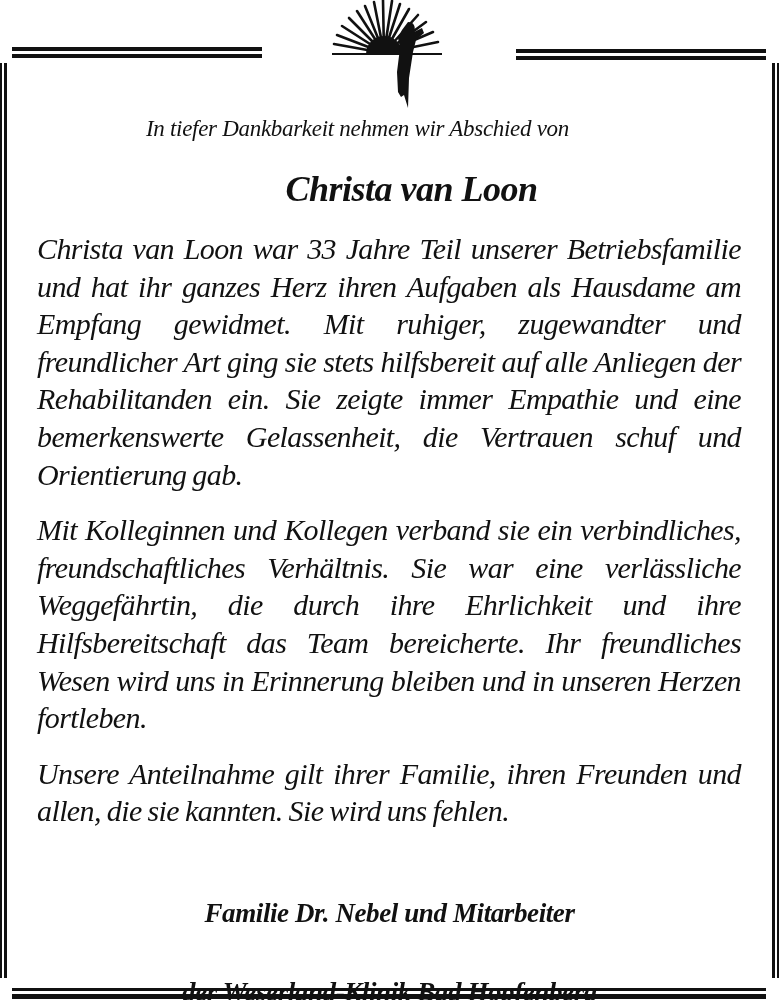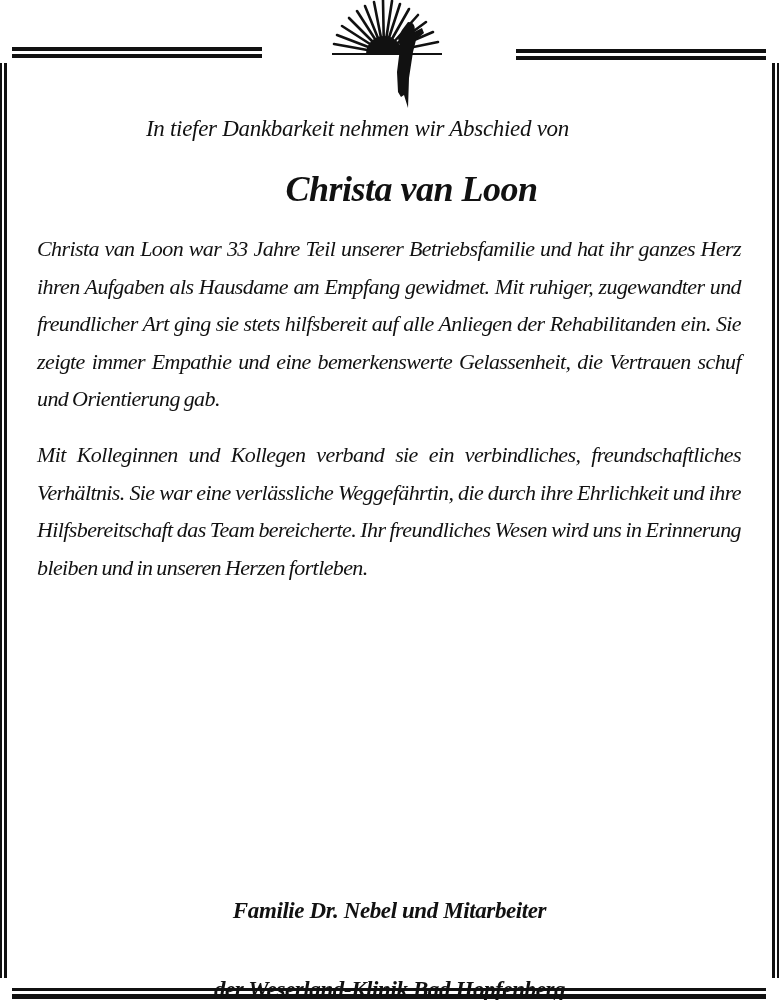--- a/index.html
+++ b/index.html
@@ -23,24 +23,24 @@
     .vert-left .b { left: 4px; width: 3px; }
     .vert-right { left: 772px; }
     .vert-right .a { left: 0; width: 3px; }
     .vert-right .b { left: 5px; width: 2px; }
     .emblem { position: absolute; left: 330px; top: 0; width: 120px; height: 110px; }
     .subtitle { position: absolute; left: 0; width: 715px; top: 116px; text-align: center;
                 font-style: italic; font-size: 23px; letter-spacing: -0.3px; }
     .name { position: absolute; left: 22px; width: 779px; top: 168px; text-align: center;
             font-style: italic; font-weight: bold; font-size: 36px; letter-spacing: -0.5px; }
     .body { position: absolute; left: 37px; width: 704px; top: 230px; }
-    .para { font-style: italic; font-size: 22px; line-height: 37.6px; text-align: justify;
+    .para { font-style: italic; font-size: 30px; line-height: 37.6px; text-align: justify;
             margin: 0 0 18px 0; letter-spacing: -0.6px; word-spacing: -1px; }
     .sign { position: absolute; left: 0; width: 779px; text-align: center; font-style: italic;
-            font-weight: bold; font-size: 23px; letter-spacing: -0.4px; }
+            font-weight: bold; font-size: 27px; letter-spacing: -0.4px; }
     .sign1 { top: 898px; }
     .sign2 { top: 940px; margin-top: 37px; }
   </style>
 </head>
 <body>
 
 <div class="rule top-left">
     <div class="l1"></div>
     <div class="l2"></div>
   </div>
@@ -85,16 +85,17 @@
     <path d="M78 22 C84 22 86 27 84 32 L92 28 L94 33 L86 40 L83 52 L79 78 L78 108 L74 95 L71 97 L68 92 L67 72 L70 48 L68 38 L72 30 Z" fill="#111"></path>
   </svg>
 </div>
 
 <div class="subtitle">In tiefer Dankbarkeit nehmen wir Abschied von</div>
 <div class="name">Christa van Loon</div>
 
 <div class="body">
   <p class="para">Christa van Loon war 33 Jahre Teil unserer Betriebsfamilie und hat ihr ganzes Herz ihren Aufgaben als Hausdame am Empfang gewidmet. Mit ruhiger, zugewandter und freundlicher Art ging sie stets hilfsbereit auf alle Anliegen der Rehabilitanden ein. Sie zeigte immer Empathie und eine bemerkenswerte Gelassenheit, die Vertrauen schuf und Orientierung gab.</p>
   <p class="para">Mit Kolleginnen und Kollegen verband sie ein verbindliches, freundschaftliches Verhältnis. Sie war eine verlässliche Weggefährtin, die durch ihre Ehrlichkeit und ihre Hilfsbereitschaft das Team bereicherte. Ihr freundliches Wesen wird uns in Erinnerung bleiben und in unseren Herzen fortleben.</p>
+  <p class="para">Unsere Anteilnahme gilt ihrer Familie, ihren Freunden und allen, die sie kannten. Sie wird uns fehlen.</p>
 </div>
 
 <div class="sign sign1">Familie Dr. Nebel und Mitarbeiter</div>
 <div class="sign sign2">der Weserland-Klinik Bad Hopfenberg</div>
 
 </body></html>

